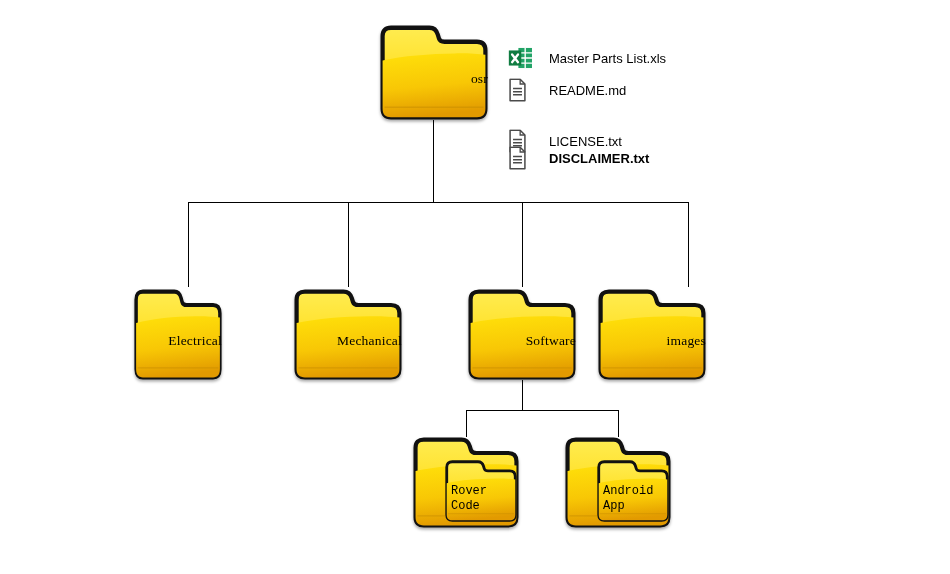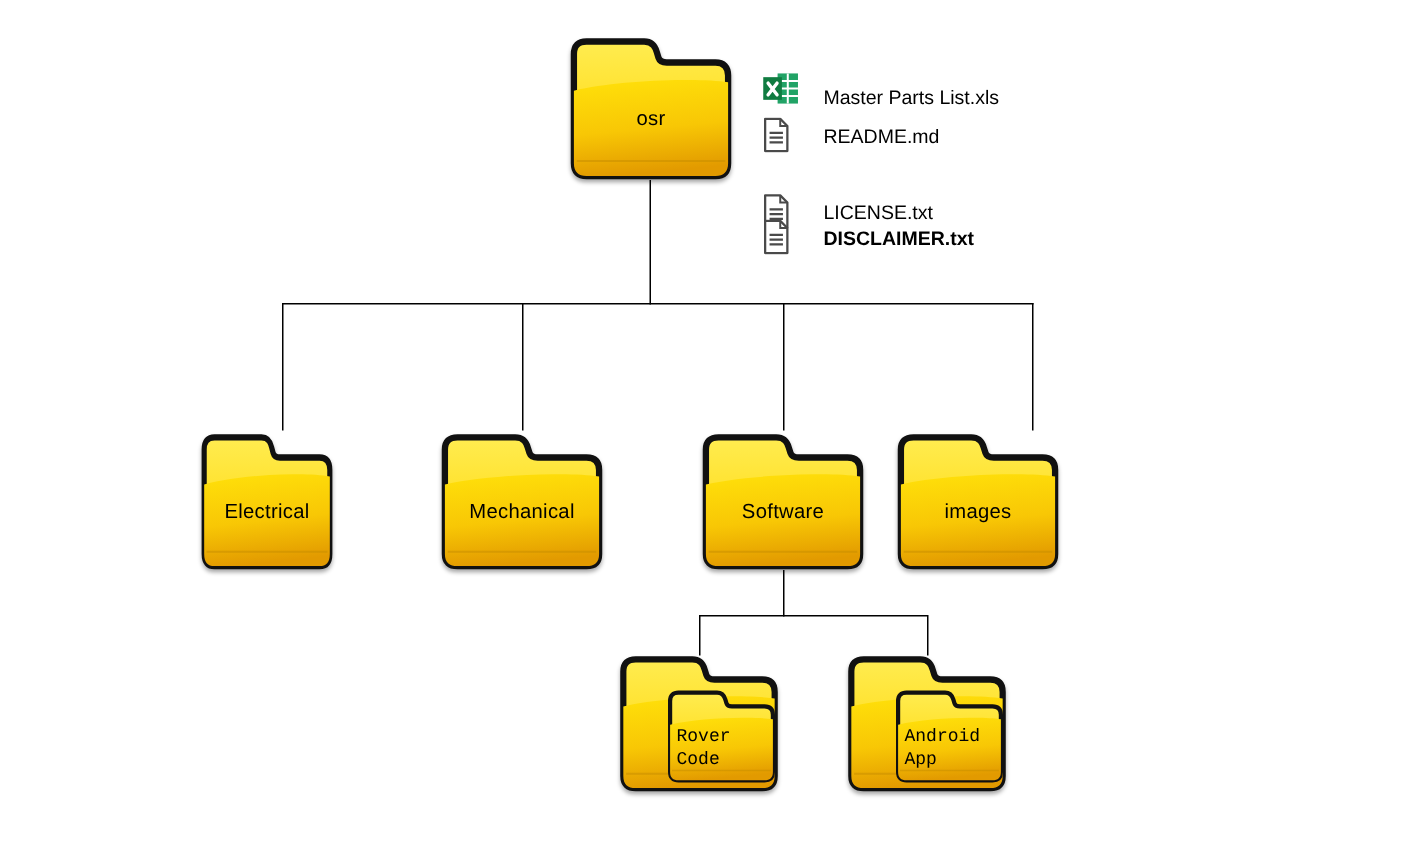--- a/index.html
+++ b/index.html
@@ -13,21 +13,21 @@
 
   
   .hline{position:absolute;height:1px;background:var(--line);}
   .vline{position:absolute;width:1px;background:var(--line);}
 
   
   .folder{position:absolute;}
   .folder svg.shape{position:absolute;left:0;top:0;width:100%;height:100%;
     filter:drop-shadow(0 2.5px 1.5px rgba(0,0,0,0.35));}
   .folder-label{position:absolute;left:0;right:0;top:57%;transform:translateY(-50%);
-    text-align:center;font-size:13.5px;color:var(--text);letter-spacing:0.2px;}
+    text-align:right;font-size:13.5px;color:var(--text);letter-spacing:0.2px;font-family:Liberation Serif, serif;}
   .subfolder{position:absolute;right:2px;bottom:6px;width:72px;height:62px;font-family:Liberation Mono, monospace;}
   .subfolder svg.shape{filter:none;}
   .nested-label{position:absolute;right:8px;bottom:8px;width:58px;left:auto;
     text-align:left;font-size:12px;line-height:15px;color:var(--text);}
 
   
   .file-row{position:absolute;left:508px;height:28px;display:flex;align-items:center;}
   .file-icon{width:26px;height:26px;display:flex;align-items:center;justify-content:flex-start;flex:0 0 26px;}
   .file-name{margin-left:15px;font-size:13px;color:var(--text);white-space:nowrap;}
 
@@ -82,21 +82,21 @@
   <div class="vline" style="left:466px;top:410px;height:27px;"></div>
   <div class="vline" style="left:618px;top:410px;height:27px;"></div>
 
   <div class="folder" style="left:380px;top:25px;width:108px;height:95px;">
     <svg class="shape" viewBox="0 0 108 91" preserveAspectRatio="none">
         <use href="#folder-sym"></use>
       </svg>
     <div class="folder-label">osr</div>
   </div>
 
-  <div class="file-row" style="top:44px;align-items:flex-end;">
+  <div class="file-row" style="top:44px;">
     <span class="file-icon">
         <svg width="25" height="22" viewBox="0 0 26 23">
           <use href="#excel-sym"></use>
         </svg>
       </span>
     <span class="file-name">Master Parts List.xls</span>
   </div>
   <div class="file-row" style="top:76px;">
     <span class="file-icon">
         <svg width="19" height="24" viewBox="0 0 20 25">

